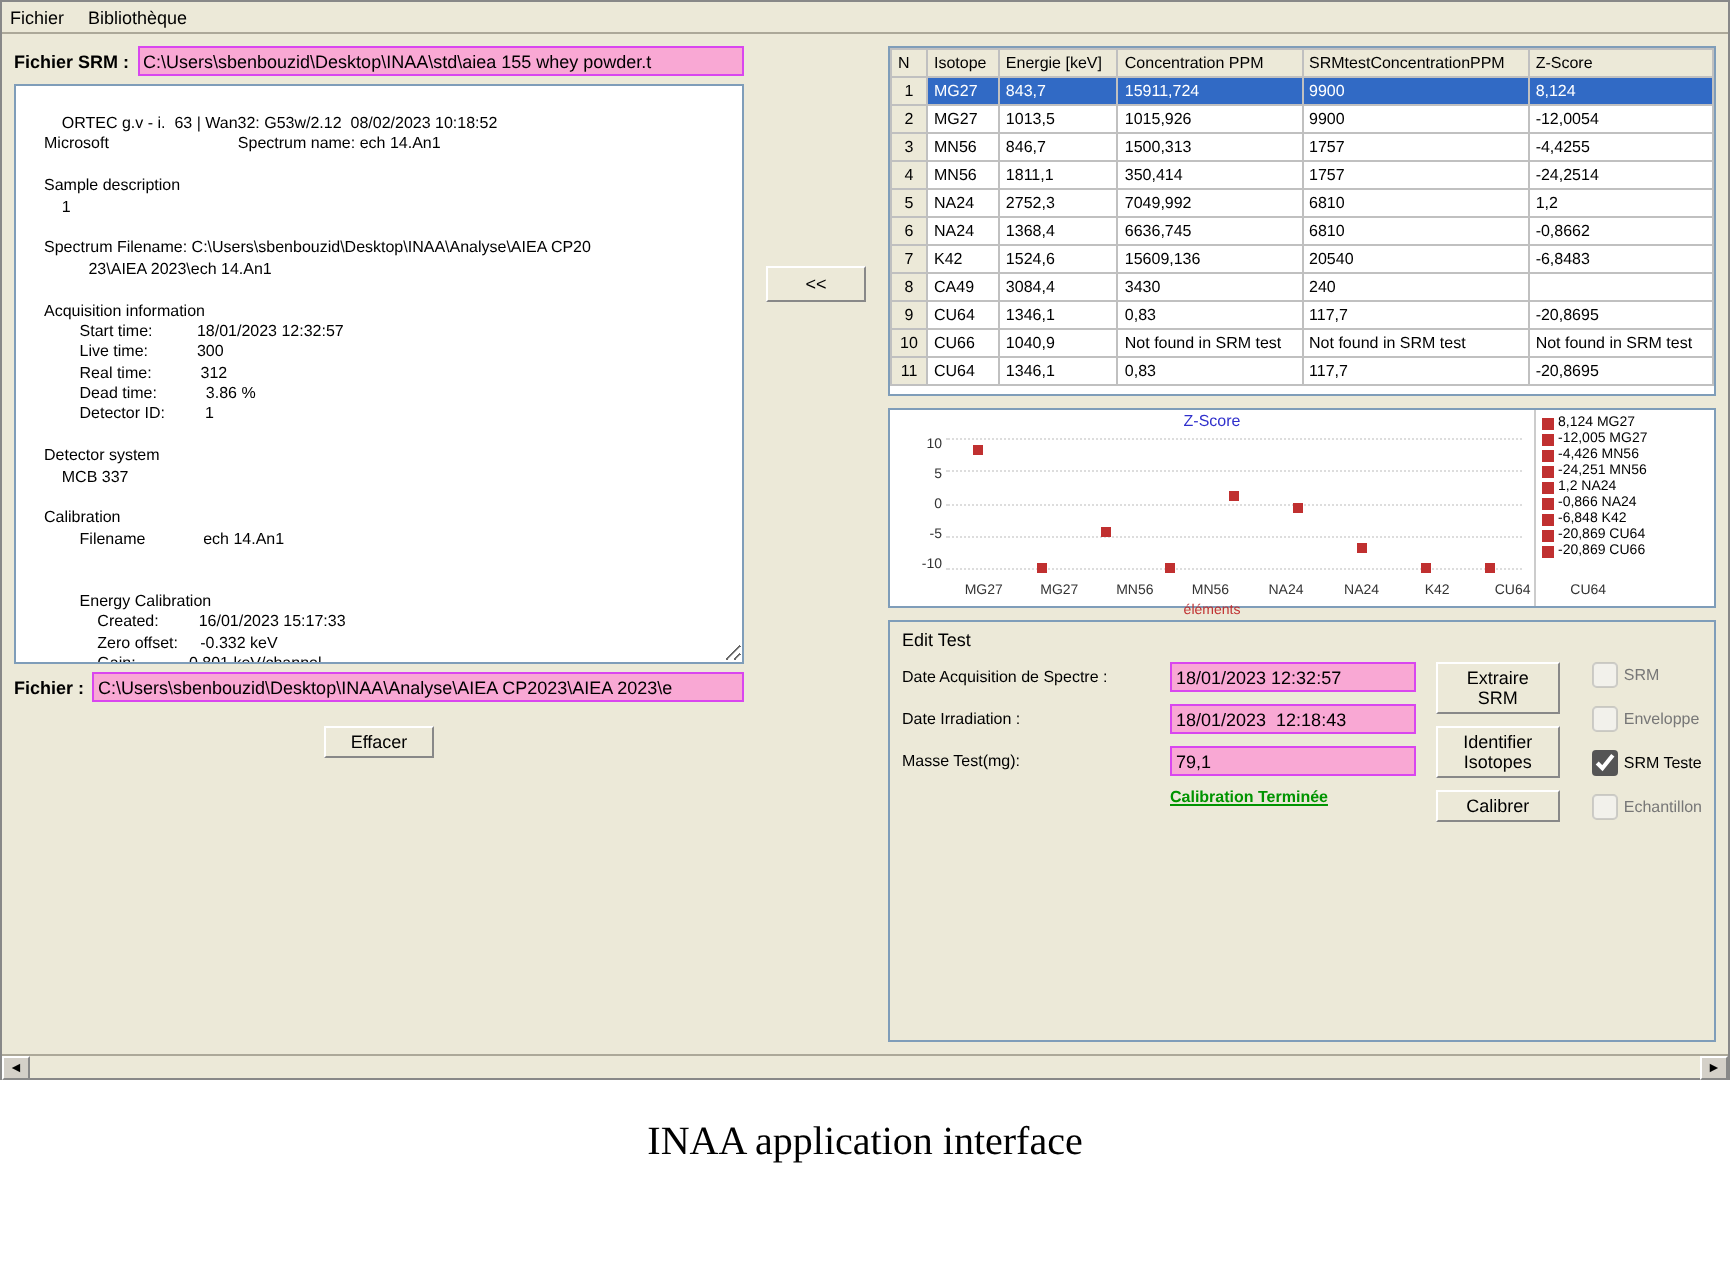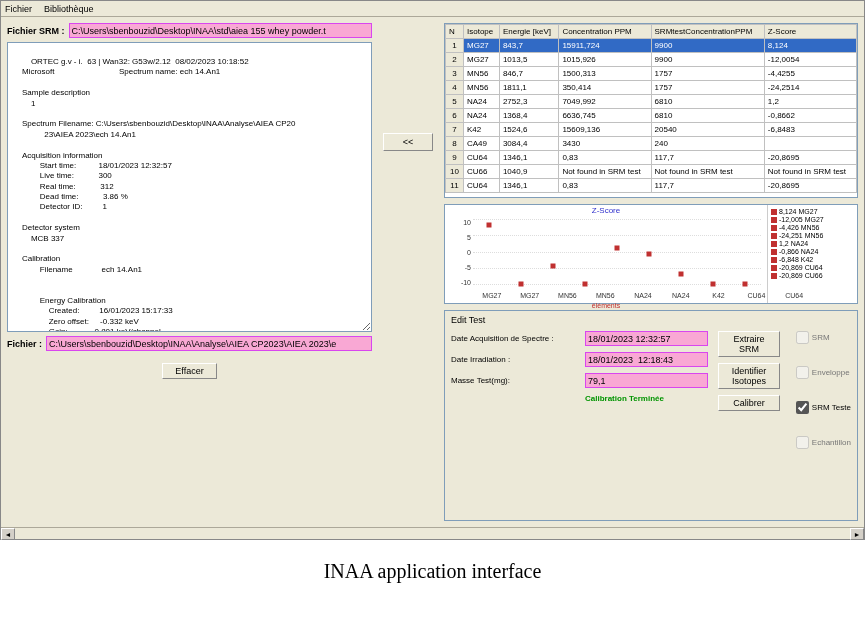--- a/index.html
+++ b/index.html
@@ -42,23 +42,23 @@
     .legend { width: 90px; border-left: 1px solid #ccc; background: #fff; padding: 3px; font-size: 7px; overflow: hidden; }
     .legend-item { display: flex; align-items: center; gap: 2px; margin-bottom: 1px; }
     .legend-sq { width: 6px; height: 6px; background: #c03030; }
     .edit-panel { border: 1px solid #7f9db9; background: #ece9d8; padding: 4px 6px; flex: 1; }
     .edit-title { font-size: 9px; margin-bottom: 6px; }
     .edit-body { display: flex; gap: 10px; }
     .edit-fields { display: flex; flex-direction: column; gap: 6px; flex: 1; }
     .edit-row { display: flex; align-items: center; gap: 4px; }
     .edit-row .flabel { font-weight: normal; font-size: 8px; width: 130px; }
     .edit-row .textbox { flex: 1; max-width: 140px; }
-    .calib-done { color: #009400; font-weight: bold; font-size: 8px; margin-left: 134px; }
+    .calib-done { color: #009400; font-weight: bold; font-size: 8px; margin-left: 134px; text-decoration: underline; }
     .edit-btns { display: flex; flex-direction: column; gap: 6px; align-items: stretch; }
-    .edit-checks { display: flex; flex-direction: column; gap: 22px; font-size: 8px; color: #777; padding-left: 6px; }
+    .edit-checks { display: flex; flex-direction: column; gap: 9px; font-size: 8px; color: #777; padding-left: 6px; }
     .edit-checks .ck { display: flex; align-items: center; gap: 3px; }
     .edit-checks input { accent-color: #555; }
     .scroll-h { height: 12px; background: #ece9d8; border-top: 1px solid #aca899; display: flex; }
     .scroll-btn { width: 14px; height: 12px; background: #d4d0c8; border: 1px solid #fff; border-right-color:#888; border-bottom-color:#888; font-size:7px; display:flex; align-items:center; justify-content:center; }
     .scroll-h .track { flex: 1; }
     .caption { margin-top: 20px; text-align: center; font-family: "Times New Roman", serif; font-size: 20px; }
   </style>
 </head>
 <body>
 

